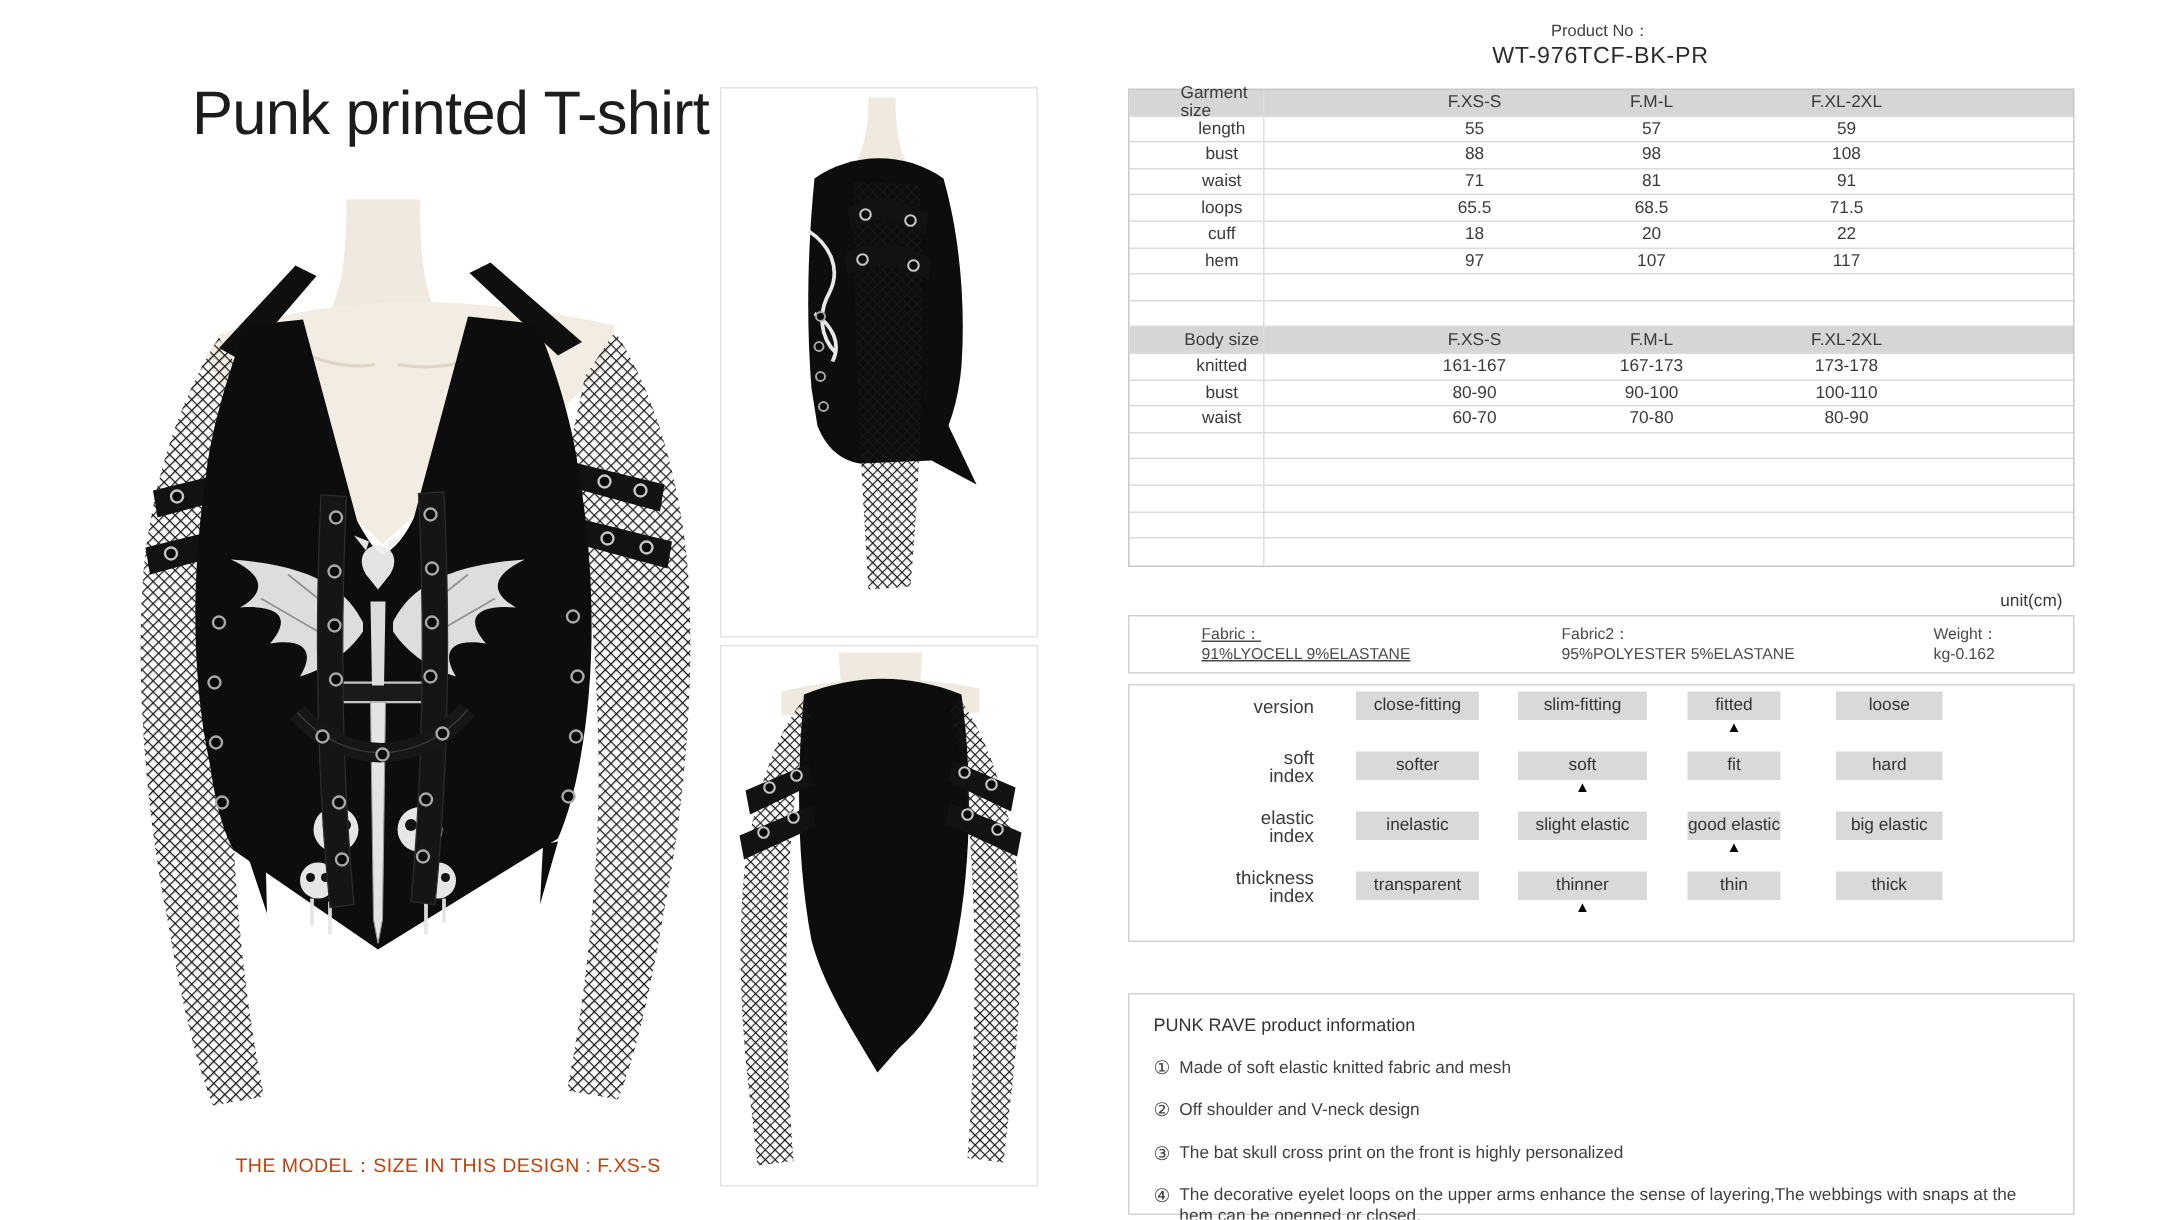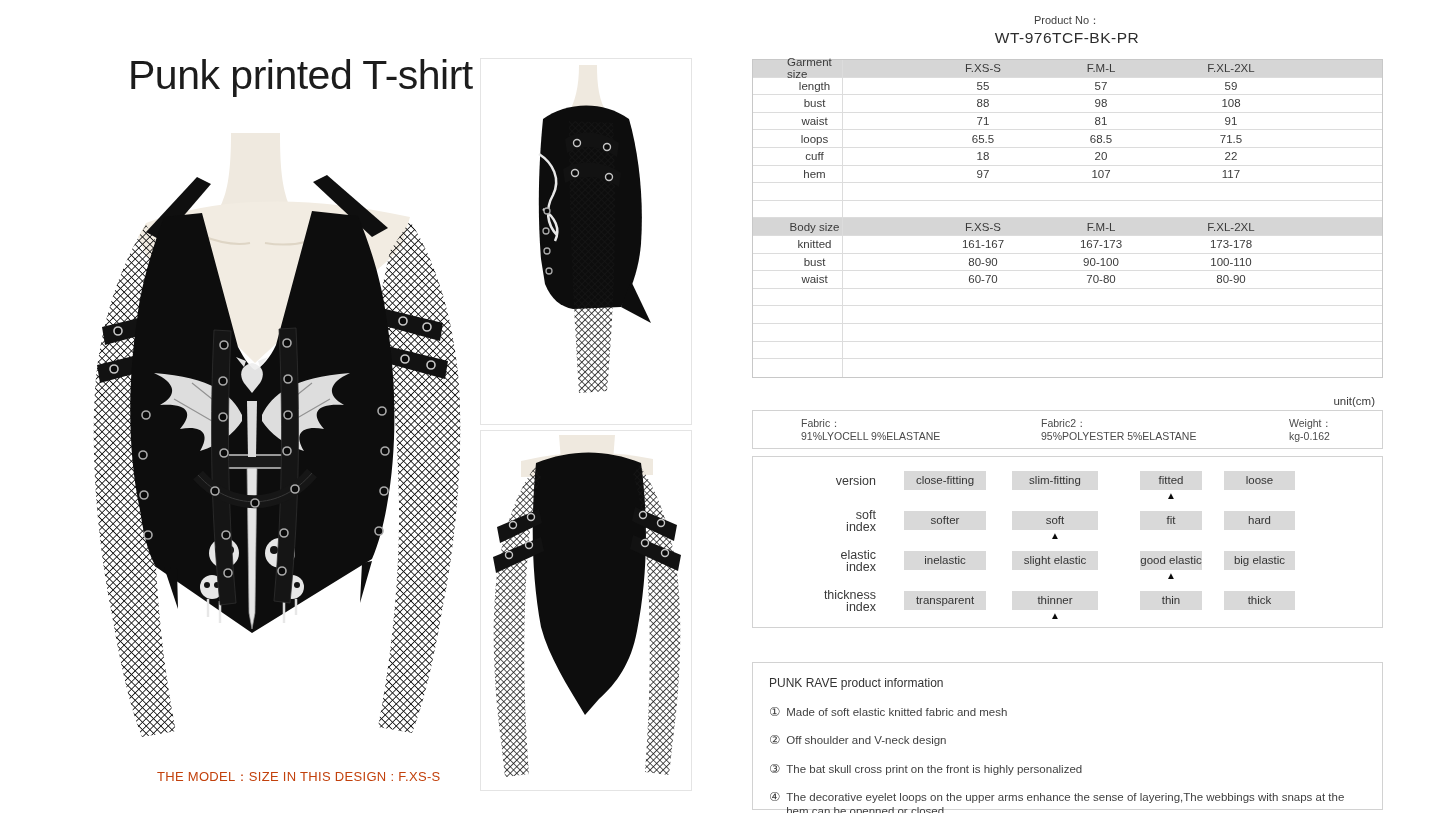--- a/index.html
+++ b/index.html
@@ -35,34 +35,34 @@
                display:flex; align-items:center; justify-content:center;padding-left:34px; }
   .s-head { background:var(--header-bg,#d6d6d6); }
   .s-val { position:absolute; top:50%; transform:translate(-50%,-50%); white-space:nowrap; }
   .v0 { left:230px; } .v1 { left:348px; } .v2 { left:478px; }
   .s-unit { position:absolute; right:7px; top:50%; transform:translateY(-50%); font-size:11.5px;margin-top:33px; }
 
   
   .fabric-box { position:absolute; left:752px; top:410px; width:631px; height:39px;
                 border:1px solid var(--box-border,#d2d2d2); }
   .f-col { position:absolute; top:6px; font-size:10.5px; line-height:13px; color:#4a4a4a; white-space:nowrap; }
-  .f0 { left:48px; } .f1 { left:288px; } .f2 { left:536px; }
+  .f0 { left:48px;text-decoration:underline; } .f1 { left:288px; } .f2 { left:536px; }
 
   
   .index-box { position:absolute; left:752px; top:456px; width:631px; height:172px;
-               border:1px solid var(--box-border,#d2d2d2); padding-top:10px; }
+               border:1px solid var(--box-border,#d2d2d2); padding-top:0; }
   .ix-row { position:relative; height:40px; }
   .ix-label { position:absolute; left:0; top:1px; width:123px; height:26px;
               display:flex; flex-direction:column; justify-content:center; align-items:flex-end;
               font-size:12.5px; line-height:12.5px; color:#3a3a3a; }
   .ix-box { position:absolute; top:4px; height:19px; line-height:19px; text-align:center;
             background:var(--option-bg,#d9d9d9); font-size:11.5px; color:#333; }
   .ix-marker { position:absolute; top:23px; text-align:center; font-size:10px; color:#0a0a0a; line-height:12px; }
   .p0 { left:151px; width:82px; } .p1 { left:259px; width:86px; }
-  .p2 { left:387px; width:62px; } .p3 { left:471px; width:71px; }
+  .p2 { left:372px; width:62px; } .p3 { left:471px; width:71px; }
 
   
   .info-box { position:absolute; left:752px; top:662px; width:631px; height:148px;
               border:1px solid var(--box-border,#d2d2d2); }
   .info-title { margin:13px 16px 0 16px; font-size:12px; color:#333; }
   .info-item { margin:14.5px 16px 0 16px; font-size:11.5px; line-height:14px;
                display:flex; gap:6px; color:#3f3f3f; max-width:600px; }
   .info-num { flex:0 0 auto; font-size:12.5px; }
 </style>
 </head>

